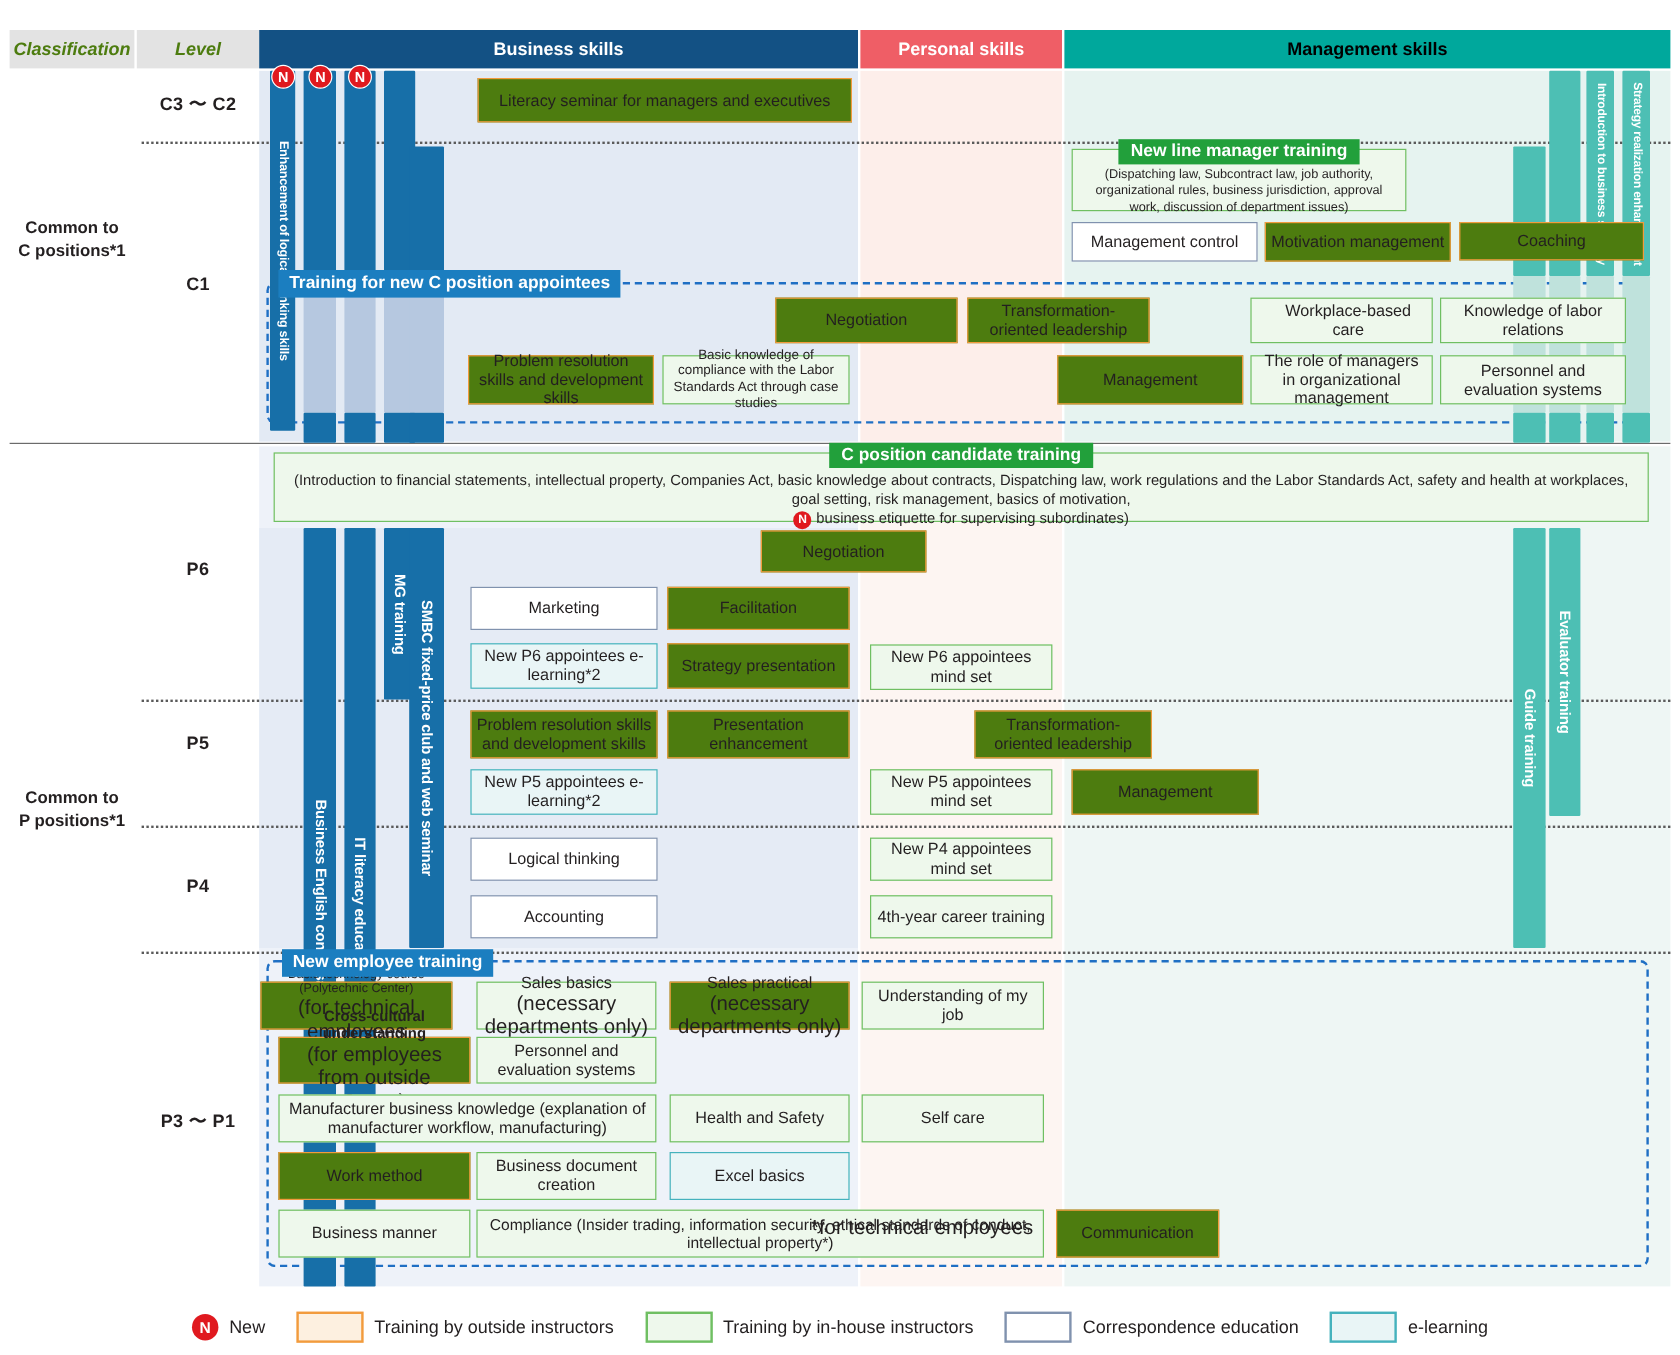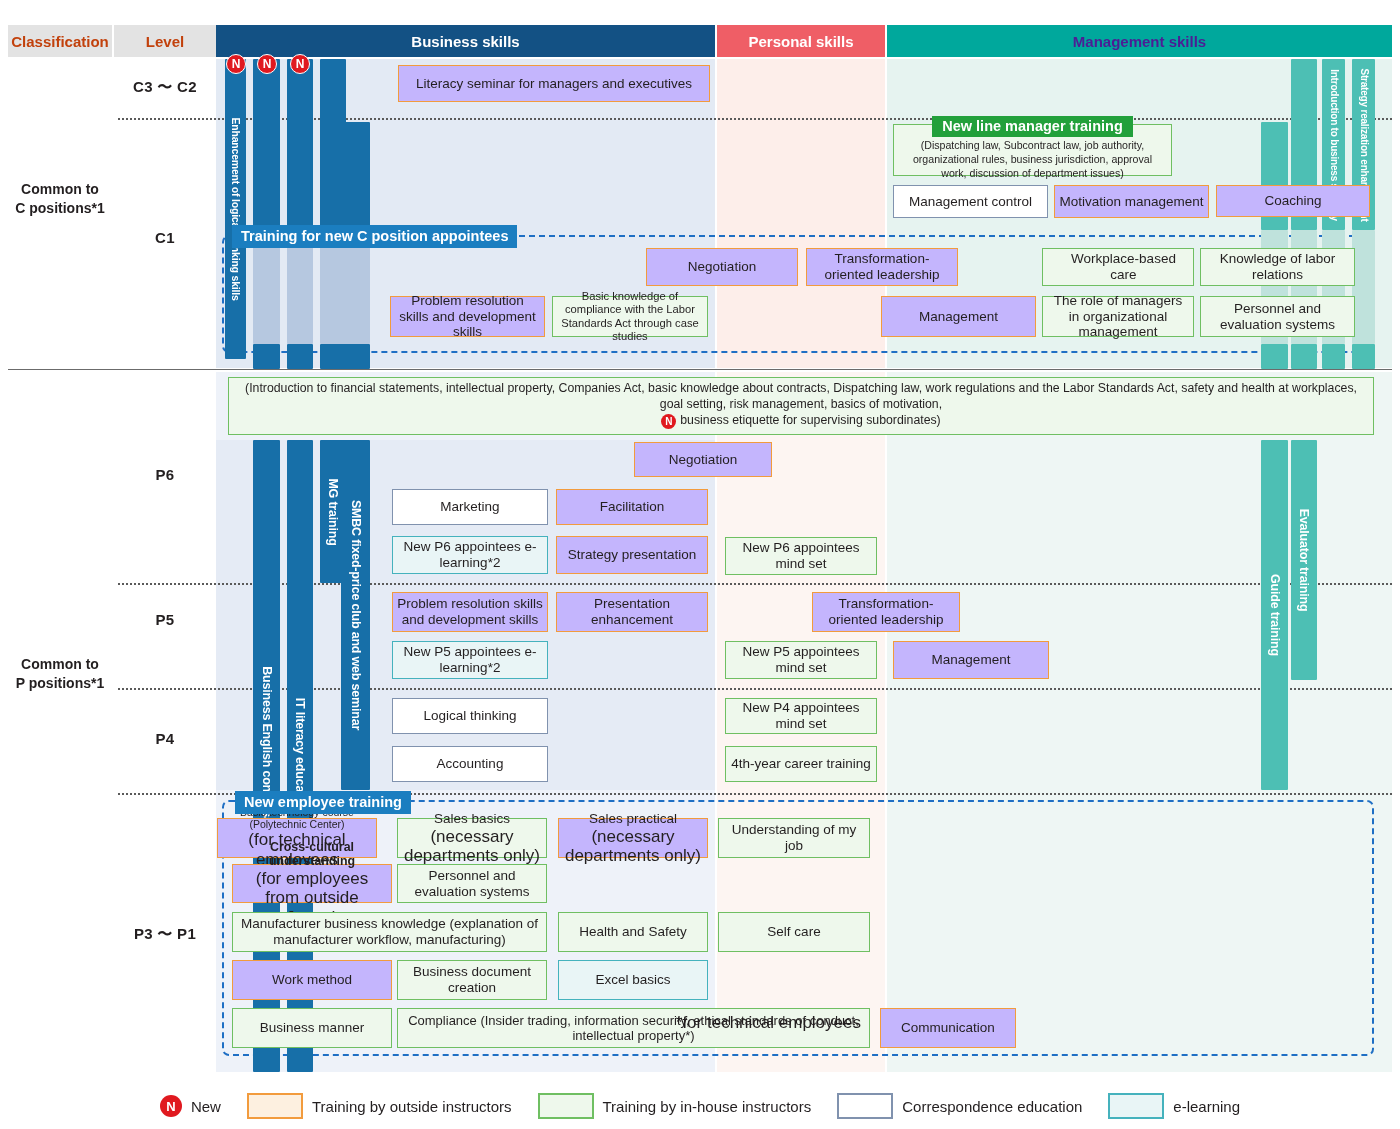--- a/index.html
+++ b/index.html
@@ -10,24 +10,24 @@
     background:#ffffff;
     color:#231f20;
     position:relative;
     overflow:hidden;
   }
   #root { position:absolute; left:0; top:0; width:1400px; height:1129px; }
 
   
   .hdr { position:absolute; height:32px; top:25px; display:flex; align-items:center;
          justify-content:center; font-size:15px; font-weight:bold; }
-  .hdr.grey { background:#e3e3e3; color:#c2410c; }
+  .hdr.grey { background:#e3e3e3; color:#4d7c0f;font-style:italic; }
   .hdr.blue { background:#135184; color:#fff; }
   .hdr.red  { background:#ef5e66; color:#fff; }
-  .hdr.teal { background:#00a89c; color:#4c1d95; }
+  .hdr.teal { background:#00a89c; color:#000000; }
 
   
   .band { position:absolute; }
   .band.bus  { background:#e3eaf4; }
   .band.pers { background:#fdeeea; }
   .band.mgmt { background:#e6f3f0; }
   .band.busL { background:#eef2f9; }
   .band.persL{ background:#fdf5f2; }
   .band.mgmtL{ background:#eef6f4; }
 
@@ -57,21 +57,21 @@
 
   .nbadge { position:absolute; width:20px; height:20px; border-radius:50%;
             background:#e0191f; color:#fff; font-size:12px; font-weight:bold;
             display:flex; align-items:center; justify-content:center;
             border:1.5px solid #ffffff; z-index:7; line-height:1; }
 
   
   .box { position:absolute; display:flex; flex-direction:column; align-items:center;
          justify-content:center; text-align:center; font-size:13.5px;
          line-height:1.18; padding:2px 4px; z-index:5; }
-  .box.or  { background:#c4b5fd; border:1.6px solid #f29b3d; }
+  .box.or  { background:#4d7c0f; border:1.6px solid #f29b3d; }
   .box.gr  { background:#eef8ec; border:1.6px solid #6fbf62; }
   .box.wh  { background:#ffffff; border:1.6px solid #8092ae; }
   .box.el  { background:#e9f5f6; border:1.6px solid #45b2bd; }
   .box .sub { font-size:17px; line-height:1.14; }
   .box .tiny { font-size:10.5px; line-height:1.12; }
 
   
   .dashframe { position:absolute; border:2.2px dashed #1f6fc4; border-radius:7px; z-index:3; }
   .ribbon { position:absolute; background:#1b7ec0; color:#fff; font-weight:bold;
             font-size:14.5px; padding:3px 9px 4px 9px; z-index:8; white-space:nowrap; }
@@ -259,20 +259,23 @@
     <span>Management</span>
   </div>
   <div class="box gr" style="left:1042px; top:296px; width:152px; height:41px;">
     <span>The role of managers in organizational management</span>
   </div>
   <div class="box gr" style="left:1200px; top:296px; width:155px; height:41px;">
     <span>Personnel and evaluation systems</span>
   </div>
 
   <div class="greenband" style="left:228px; top:377px; width:1146px; height:58px;">
+    <div style="text-align:center; margin-top:-9px;">
+      <span class="greentag">C position candidate training</span>
+    </div>
     <div class="gbtext" style="margin-top:3px;">(Introduction to financial statements, intellectual property, Companies Act, basic knowledge about contracts, Dispatching law, work regulations and the Labor Standards Act, safety and health at workplaces, goal setting, risk management, basics of motivation,</div>
     <div style="display:flex; align-items:center; justify-content:center; gap:4px; margin-top:1px;">
       <span style="width:15px;height:15px;border-radius:50%;background:#e0191f;color:#fff;font-size:10px;font-weight:bold;display:flex;align-items:center;justify-content:center;">N</span>
       <span class="gbtext" style="padding:0;">business etiquette for supervising subordinates)</span>
     </div>
   </div>
 
   <div class="box or" style="left:634px; top:442px; width:138px; height:35px;">
     <span>Negotiation</span>
   </div>

